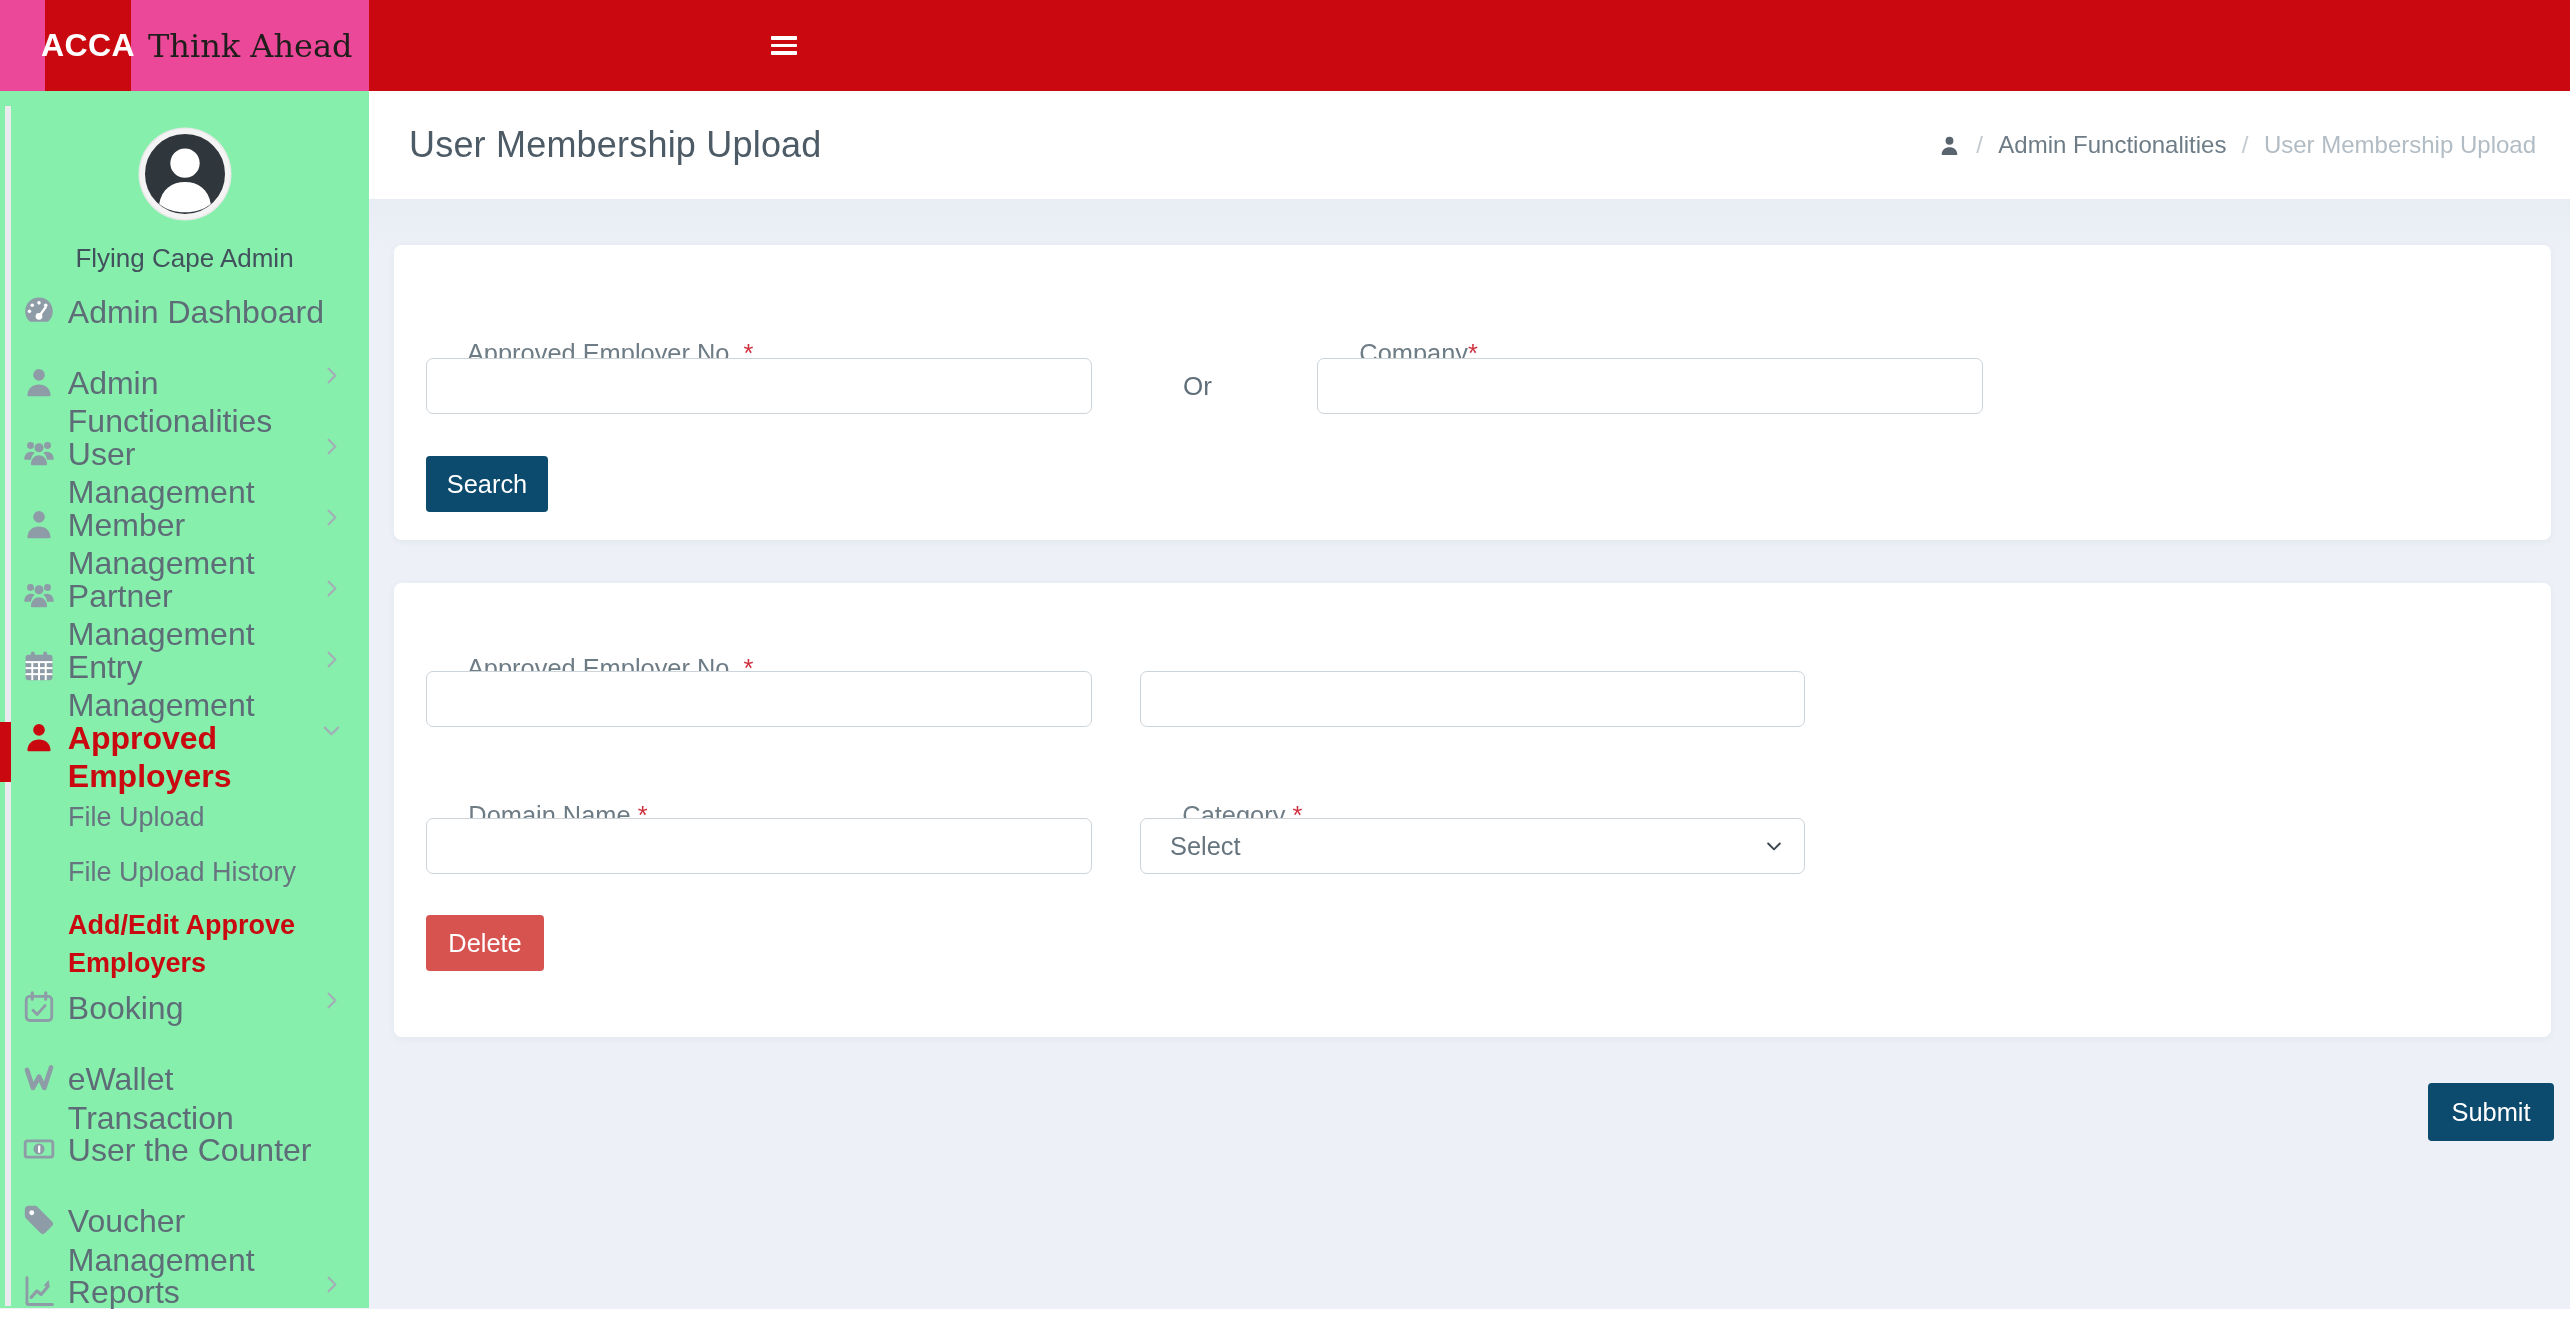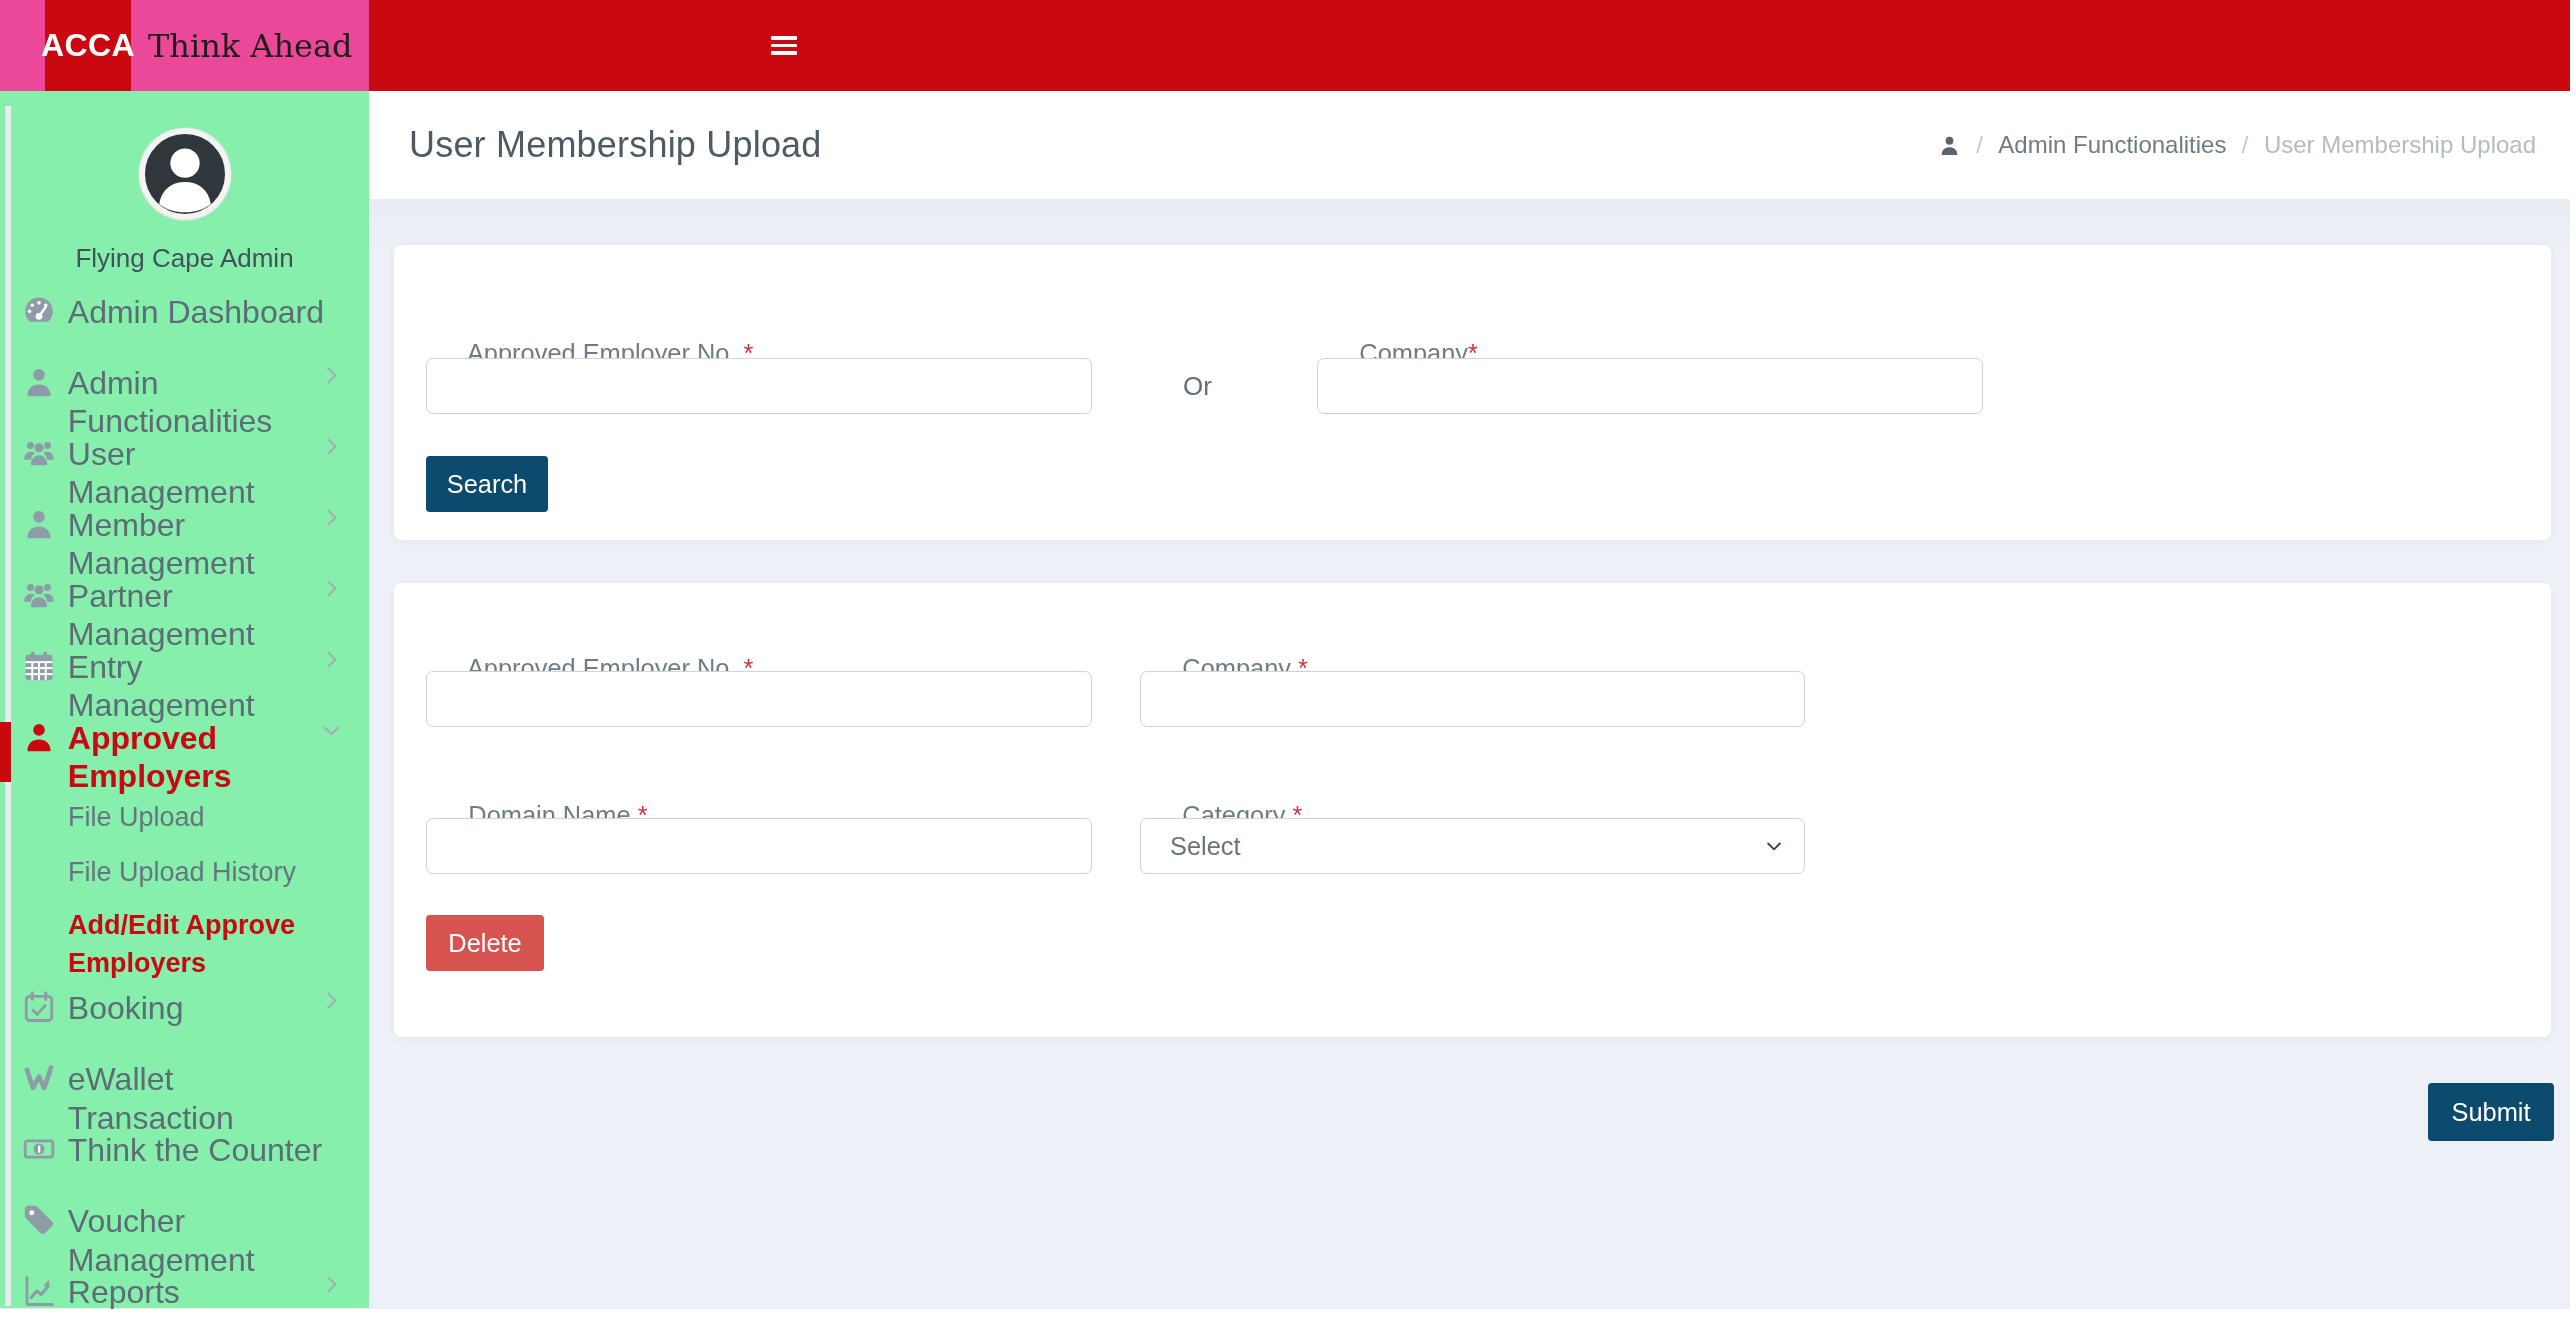--- a/index.html
+++ b/index.html
@@ -315,21 +315,21 @@
           </span>
         <span class="mi-label">eWallet Transaction</span>
       </div>
 
       <div class="menu-item">
         <span class="mi-icon">
             <svg viewBox="0 0 44 44" width="34" height="34">
               <use href="#i-note"></use>
             </svg>
           </span>
-        <span class="mi-label">Think the Counter</span>
+        <span class="mi-label">User the Counter</span>
       </div>
 
       <div class="menu-item">
         <span class="mi-icon">
             <svg viewBox="0 0 44 44" width="34" height="34">
               <use href="#i-tag"></use>
             </svg>
           </span>
         <span class="mi-label">Voucher Management</span>
       </div>
@@ -377,23 +377,20 @@
     <input class="tb" style="left: 923px; top: 113px; width: 666px;">
     <button class="btn btn-red" style="left:32px;top:211px;width:122px;height:56px;">Search</button>
   </div>
 
   <div class="card" id="card-edit">
     <div class="field-label" style="left:32px;top:42px;">
       <span>Approved Employer No. </span><span class="star">*</span>
     </div>
     <input class="tb" style="left: 32px; top: 88px; width: 666px;">
 
-    <div class="field-label" style="left:746px;top:42px;">
-      <span>Company </span><span class="star">*</span>
-    </div>
     <input class="tb" style="left: 746px; top: 88px; width: 665px;">
 
     <div class="field-label" style="left:32px;top:189px;">
       <span>Domain Name </span><span class="star">*</span>
     </div>
     <input class="tb" style="left: 32px; top: 235px; width: 666px;">
 
     <div class="field-label" style="left:746px;top:189px;">
       <span>Category </span><span class="star">*</span>
     </div>

